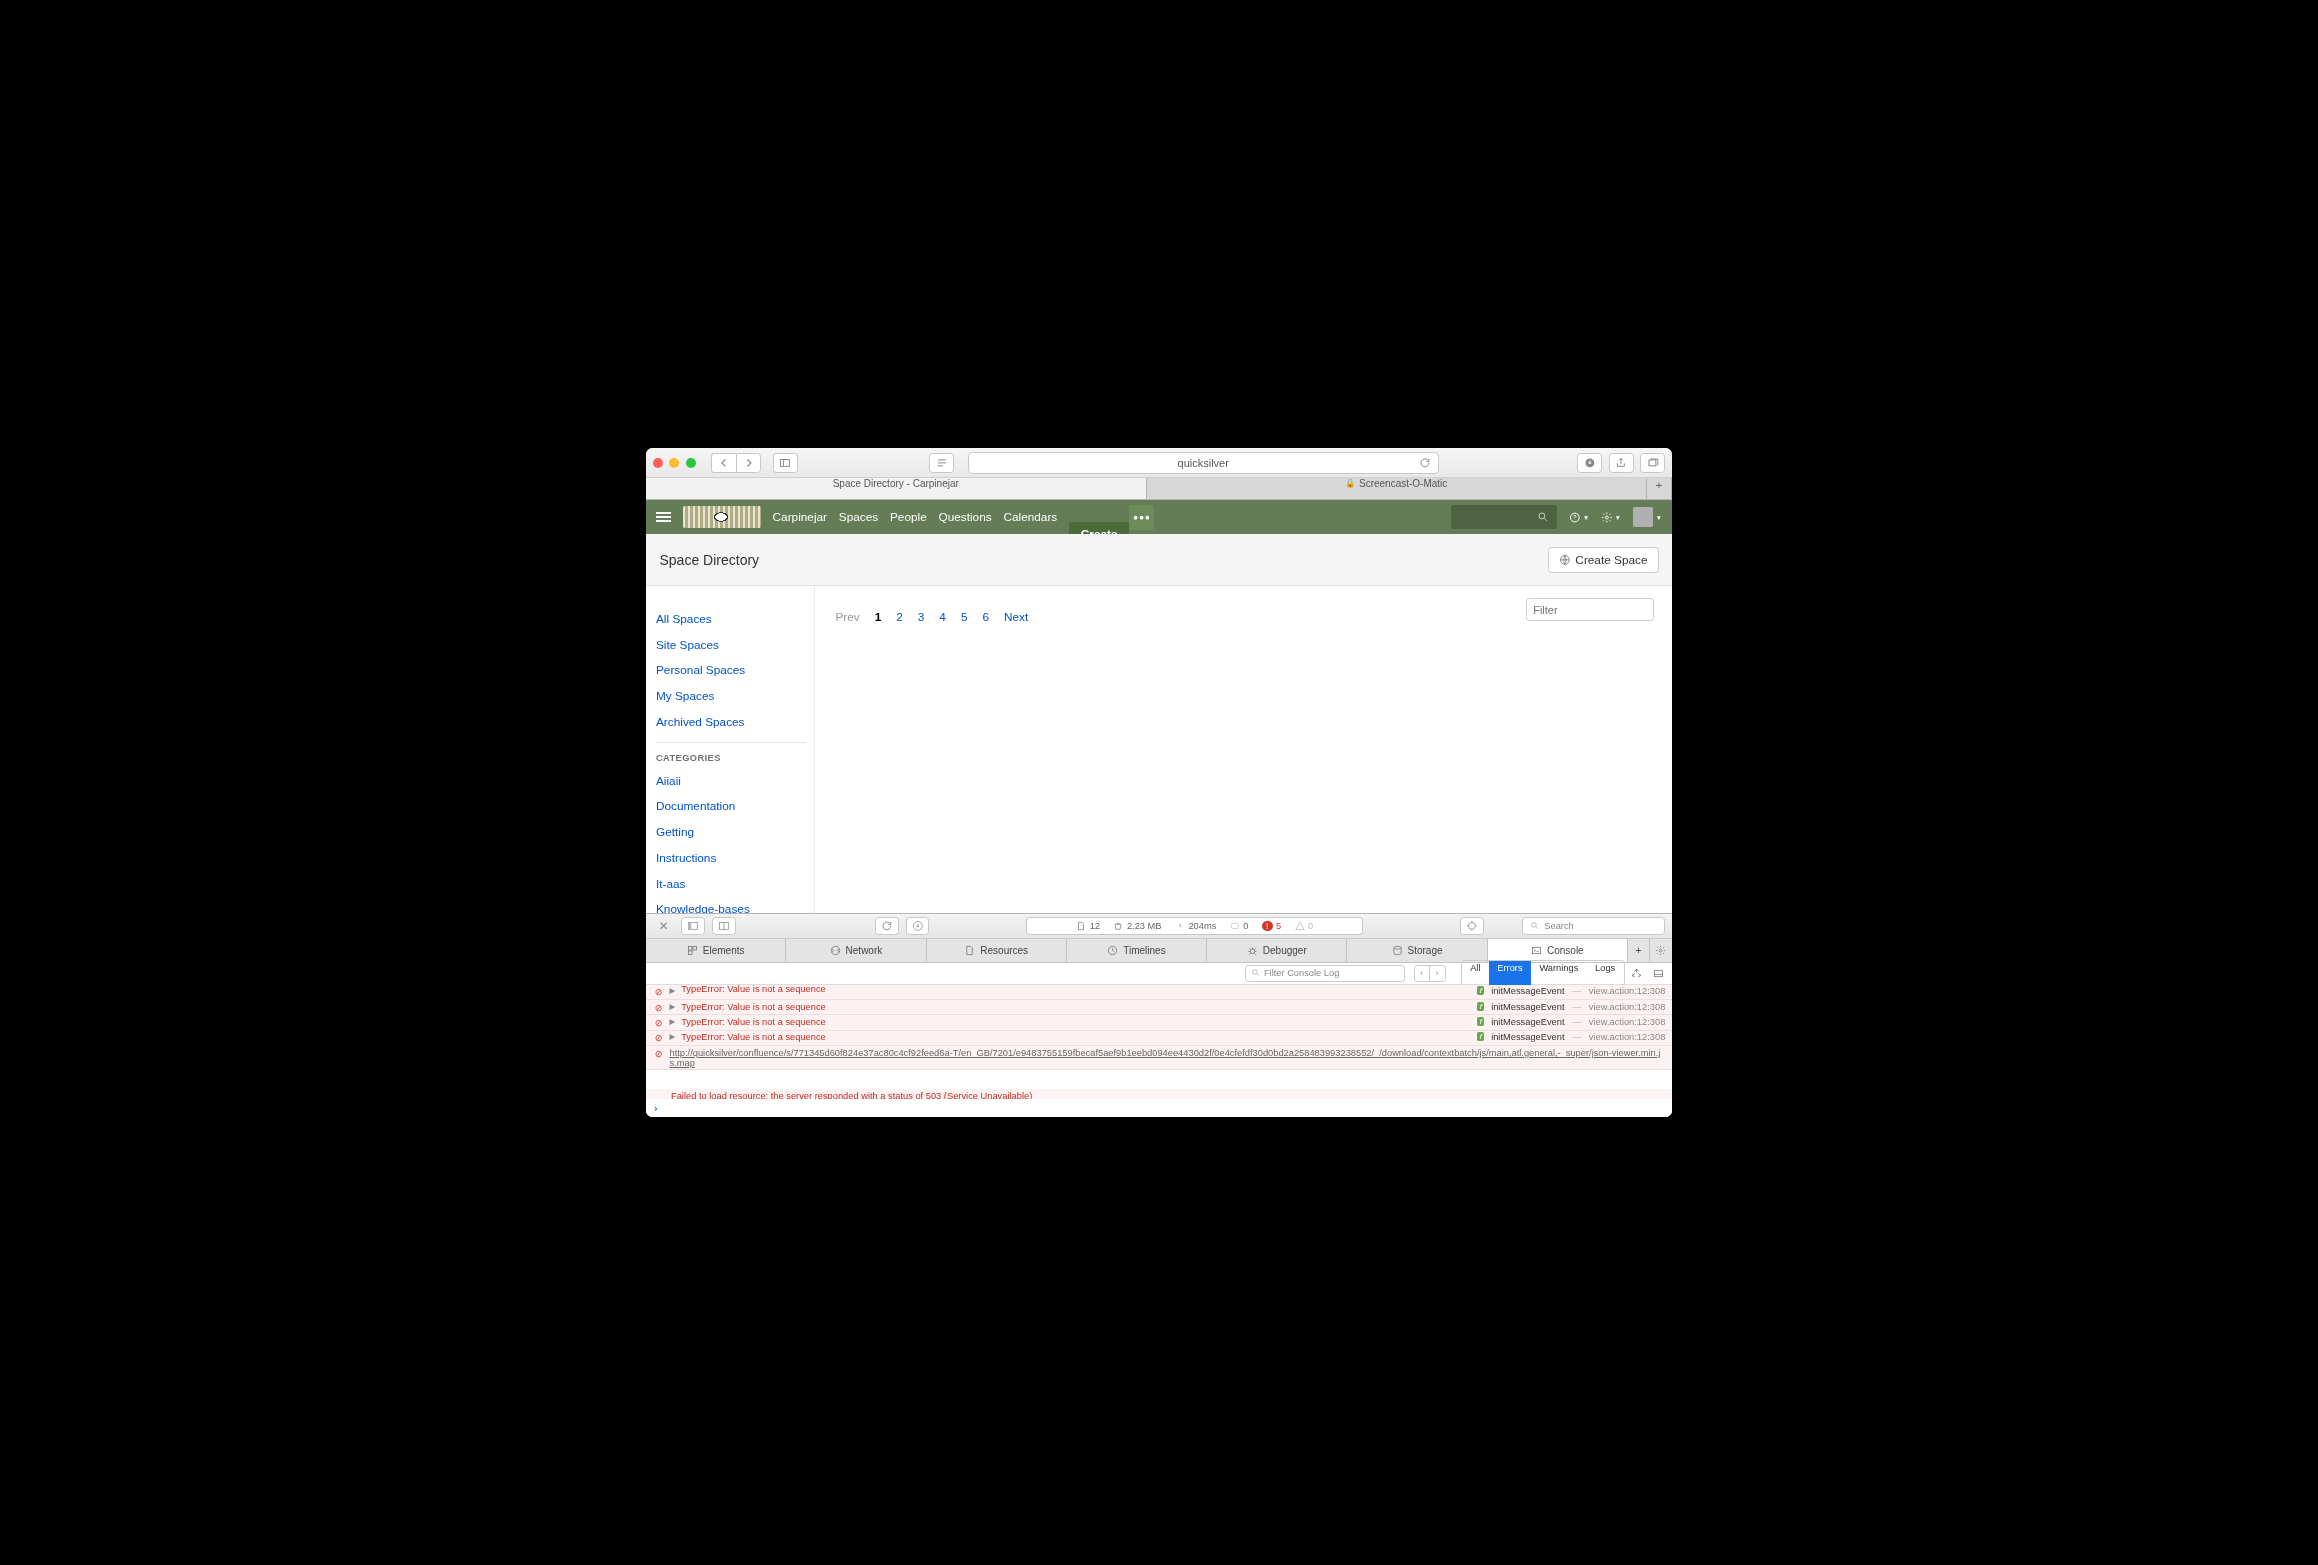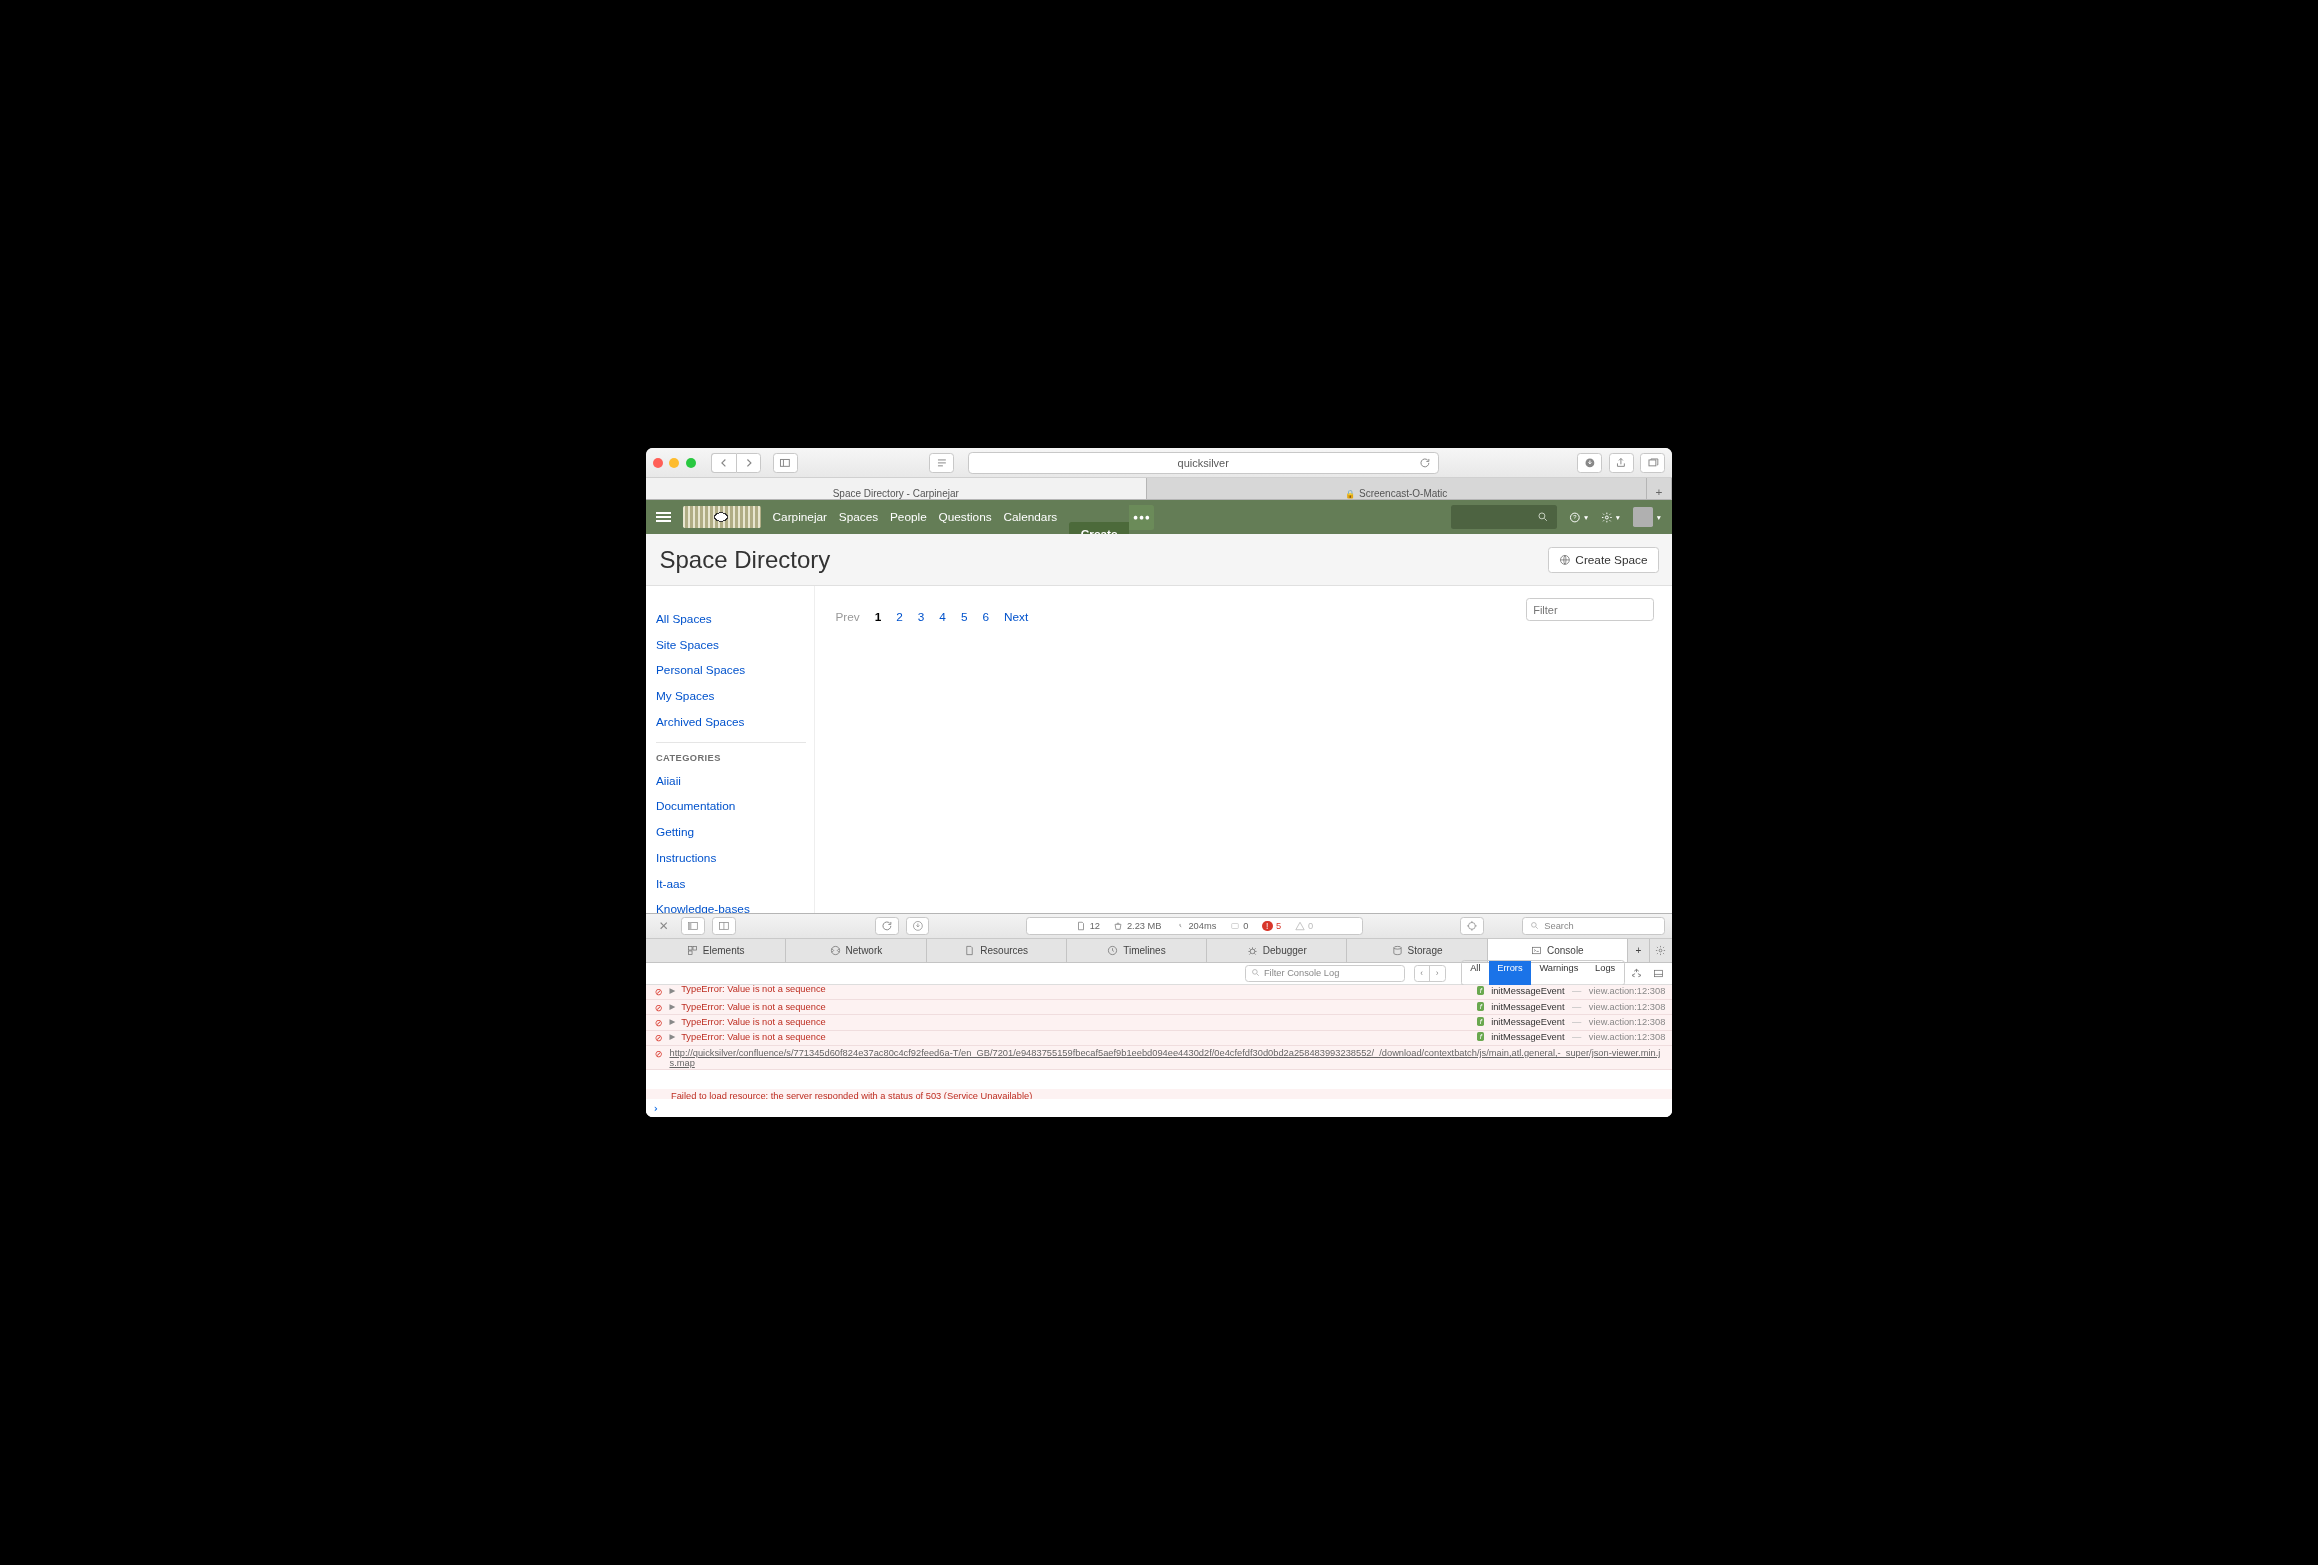--- a/index.html
+++ b/index.html
@@ -16,21 +16,21 @@
     .nav-btns { display: flex; gap: 0; }
     .btn-pill { height: 20px; min-width: 25px; border: 0.8px solid #c8c8c8; background: #fff; border-radius: 3.4px; display: flex; align-items: center; justify-content: center; color: #888; font-size: 9.3px; }
     .btn-group .btn-pill:first-child { border-radius: 3.4px 0 0 3.4px; border-right: none;}
     .btn-group .btn-pill:last-child { border-radius: 0 3.4px 3.4px 0; }
     .btn-group { display: flex; }
     .url-bar { flex: 1; height: 22px; border: 0.8px solid #c8c8c8; border-radius: 4.2px; background: #fff; display: flex; align-items: center; justify-content: center; position: relative; margin: 0 6.7px; color: #5a5a5a; font-size: 11px; }
     .url-bar .reload { position: absolute; right: 6.7px; color: #888; font-size: 11px; }
 
     
     .browser-tabs { height: 22px; background: #d7d7d7; display: flex; border-bottom: 0.8px solid #b5b5b5; }
-    .browser-tab { flex: 1; display: flex; align-items: flex-end; justify-content: center; font-size: 10px; color: #555; border-right: 0.8px solid #b5b5b5; position: relative; }
+    .browser-tab { flex: 1; display: flex; align-items: flex-start; justify-content: center; font-size: 10px; color: #555; border-right: 0.8px solid #b5b5b5; position: relative; }
     .browser-tab.active { background: #f2f2f2; }
     .browser-tab.add { flex: 0 0 25px; font-size: 11.8px; color: #666; }
     .browser-tab .tab-lock { margin-right: 3.4px; color: #888; font-size: 8.4px;}
 
     
     .app-header { height: 34px; background: #647D56; display: flex; align-items: center; padding: 0 10px; color: #fff; gap: 11.8px; }
     .hamburger { color: #fff; width: 15px; display: flex; flex-direction: column; gap: 2.5px; }
     .hamburger span { height: 1.7px; background: #fff; width: 100%; }
     .logo { width: 78px; height: 22px; border-radius: 1.7px; position: relative; overflow: hidden; }
     .logo-bg { position: absolute; inset: 0; background: repeating-linear-gradient(90deg, #e8e6d0 0 2.5px, #b0ad85 2.5px 5px); }
@@ -38,21 +38,21 @@
     .nav-item { font-size: 11.8px; cursor: pointer; }
     .create-btn { background: #4C6A3A; height: 25px; padding: 0 11.8px; display: flex; align-items: center; font-weight: bold; font-size: 11.8px; border-radius: 2.5px 0 0 2.5px; margin-top: 34px; }
     .create-more { background: #6B8B59; height: 25px; width: 25px; display: flex; align-items: center; justify-content: center; border-radius: 0 2.5px 2.5px 0; margin-left: -11.8px; letter-spacing: 0.8px; font-size: 8.4px;}
     .hdr-spacer { flex: 1; }
     .hdr-search { width: 106px; height: 23.6px; background: #4d6341; border-radius: 2.5px; display: flex; align-items: center; justify-content: flex-end; padding: 0 8.4px; color: #c8d2c1; }
     .hdr-icon { color: #e4ead f; width: 20px; display: flex; align-items: center; justify-content: center; position: relative; }
     .hdr-avatar { width: 20px; height: 20px; background: #b0b0b0; border-radius: 1.7px; }
 
     
     .page-head { height: 52px; background: #f5f5f5; border-bottom: 0.8px solid #e0e0e0; display: flex; align-items: center; padding: 0 13.5px; justify-content: space-between; }
-    .page-title { font-size: 24px; font-weight: 500; color: #333; }
+    .page-title { font-size: 14px; font-weight: 500; color: #333; }
     .create-space-btn { border: 0.8px solid #ccc; background: #fff; border-radius: 3.4px; padding: 5px 10px; font-size: 11.8px; display: flex; align-items: center; gap: 5px; color: #333;}
     .create-space-btn .cs-icon { color: #666; font-size: 11.8px;}
 
     
     .body-split { flex: 1; display: flex; overflow: hidden; }
     .sidebar { width: 169px; border-right: 0.8px solid #eee; padding: 20px 8.4px 8.4px 10px; font-size: 11.8px; color: #0052cc; overflow: hidden; }
     .sidebar-item { padding: 5.9px 0; cursor: pointer; color: #0052cc; }
     .sidebar-divider { border-top: 0.8px solid #e5e5e5; margin: 6.7px 0 6.7px; }
     .sidebar-heading { font-size: 9.3px; font-weight: bold; color: #707070; letter-spacing: 0.4px; padding: 3.4px 0 5px; }
 

